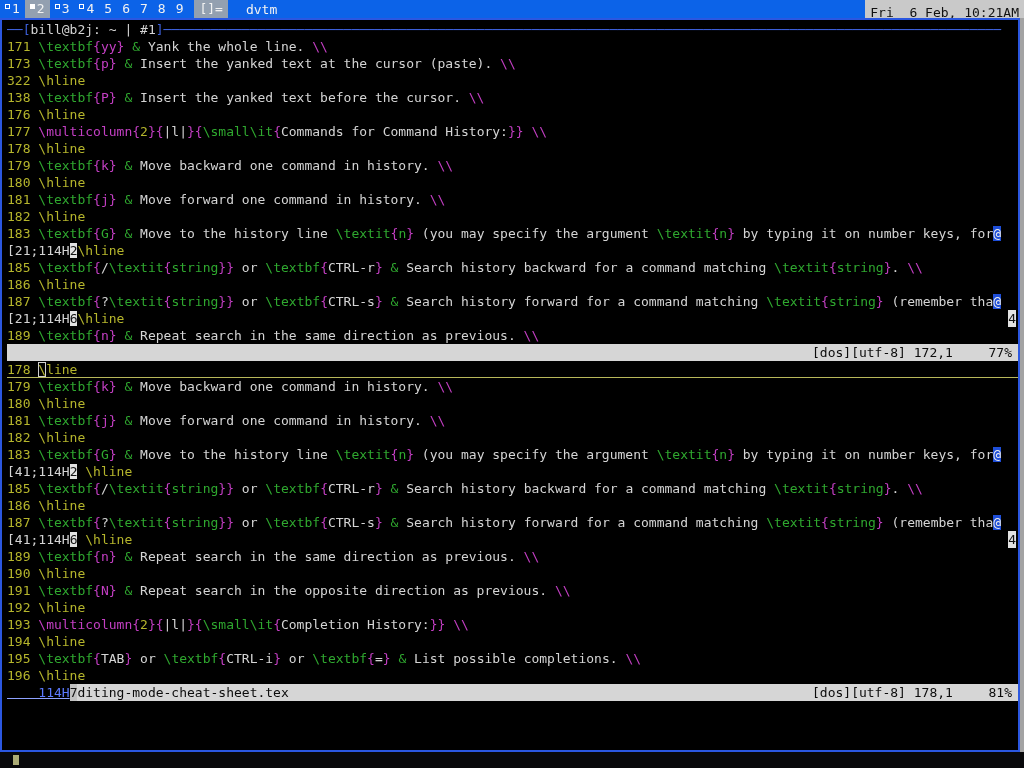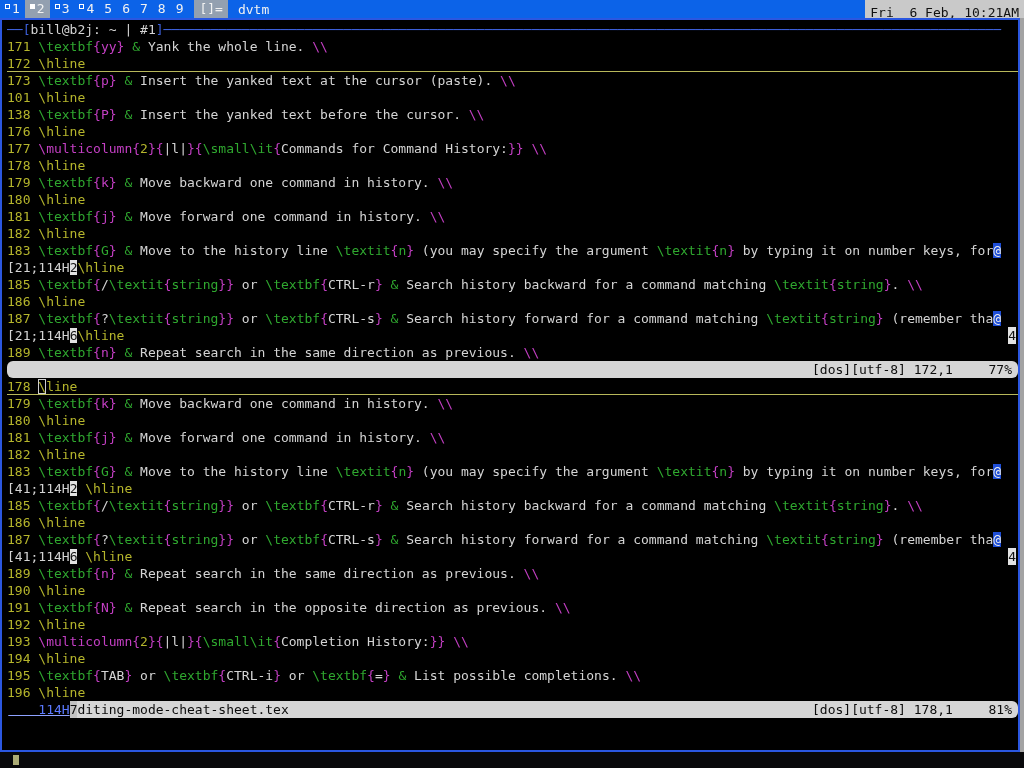--- a/index.html
+++ b/index.html
@@ -17,21 +17,21 @@
     white-space:pre;
   }
   .tab { display:inline-block; padding:0 5px; height:18px; line-height:18px; }
   .tab-active { background:#93a0b0; }
   .mk { display:inline-block; width:5px; height:5px; margin-right:2px;
         position:relative; top:-4px; }
   .mk-hollow { border:1px solid #ffffff; }
   .mk-filled { background:#ffffff; }
   .menu-btn { display:inline-block; background:#93a0b0; padding:0 5px;
               height:18px; line-height:18px; margin-left:6px; }
-  .app-title { margin-left:10px; }
+  .app-title { margin-left:18px; }
   .clock { margin-left:auto; background:#c9c9c9; color:#111;
            height:18px; line-height:18px; padding:4px 5px; }
   
   .term {
     position:absolute; left:0; top:18px; width:1020px; height:734px;
     background:#000; border:2px solid #2b57e0; overflow:hidden;
     padding:1px 0 0 5px;
   }
   .trow { height:17px; line-height:17px; white-space:pre; overflow:hidden;
           position:relative; }
@@ -41,21 +41,21 @@
   .c-m  { color:#c43fc4; }
   .c-w  { color:#d4d4d4; }
   .c-bl { color:#3c5fd8; }
   .c-at { background:#1e4ed8; color:#ececec; }
   .c-inv  { background:#e2e2e2; color:#111; }
   .c-invr { background:#e2e2e2; color:#111; position:absolute; right:2px; }
   .c-cur { color:#b5b52c; box-shadow: inset 0 0 0 1px #d0d0d0; }
   
   .statusbar {
     position:relative; height:17px; line-height:17px; white-space:pre;
-    background:#d6d6d6; color:#0c0c0c; overflow:hidden;border-radius:6px;
+    background:#d6d6d6; color:#0c0c0c; overflow:hidden;
   }
   .st-meta { position:absolute; left:805px; top:0; }
   .st-pct  { position:absolute; right:6px; top:0;text-align:center; }
   .statusbar2 { background:#000; display:flex; }
   .st-prefix { color:#5b79ff; text-decoration:underline;
                text-decoration-color:#8ea2ff; background:#000;text-align:center; }
   .st-inv  { background:#c2c2c2; color:#111; }
   .st-file2 { flex:1; background:#d6d6d6; }
   
   .bottom-strip { position:absolute; left:0; top:752px; width:1024px;
@@ -75,23 +75,22 @@
     <span class="clock">Fri  6 Feb, 10:21AM</span>
   </div>
 
   <div class="term">
     <div>
         <div class="trow"><span class="c-bl">──[</span><span class="c-w">bill@b2j: ~ | #1</span><span class="c-bl">]</span><span class="c-bl">───────────────────────────────────────────────────────────────────────────────────────────────────────────</span></div>
       </div>
 
     <div>
         <div class="trow"><span class="c-n">171 </span><span class="c-g">\textbf</span><span class="c-m">{yy}</span><span class="c-w"> </span><span class="c-g">&amp;</span><span class="c-w"> Yank the whole line. </span><span class="c-m">\\</span></div>
-        <div class="trow uline"><span class="c-y">172 \hline</span></div>
         <div class="trow"><span class="c-n">173 </span><span class="c-g">\textbf</span><span class="c-m">{p}</span><span class="c-w"> </span><span class="c-g">&amp;</span><span class="c-w"> Insert the yanked text at the cursor (paste). </span><span class="c-m">\\</span></div>
-        <div class="trow"><span class="c-n">101 </span><span class="c-y">\hline</span></div>
+        <div class="trow"><span class="c-n">322 </span><span class="c-y">\hline</span></div>
         <div class="trow"><span class="c-n">138 </span><span class="c-g">\textbf</span><span class="c-m">{P}</span><span class="c-w"> </span><span class="c-g">&amp;</span><span class="c-w"> Insert the yanked text before the cursor. </span><span class="c-m">\\</span></div>
         <div class="trow"><span class="c-n">176 </span><span class="c-y">\hline</span></div>
         <div class="trow"><span class="c-n">177 </span><span class="c-m">\multicolumn{</span><span class="c-y">2</span><span class="c-m">}{</span><span class="c-w">|l|</span><span class="c-m">}{</span><span class="c-g">\small\it</span><span class="c-m">{</span><span class="c-w">Commands for Command History:</span><span class="c-m">}} </span><span class="c-m">\\</span></div>
         <div class="trow"><span class="c-n">178 </span><span class="c-y">\hline</span></div>
         <div class="trow"><span class="c-n">179 </span><span class="c-g">\textbf</span><span class="c-m">{k}</span><span class="c-w"> </span><span class="c-g">&amp;</span><span class="c-w"> Move backward one command in history. </span><span class="c-m">\\</span></div>
         <div class="trow"><span class="c-n">180 </span><span class="c-y">\hline</span></div>
         <div class="trow"><span class="c-n">181 </span><span class="c-g">\textbf</span><span class="c-m">{j}</span><span class="c-w"> </span><span class="c-g">&amp;</span><span class="c-w"> Move forward one command in history. </span><span class="c-m">\\</span></div>
         <div class="trow"><span class="c-n">182 </span><span class="c-y">\hline</span></div>
         <div class="trow"><span class="c-n">183 </span><span class="c-g">\textbf</span><span class="c-m">{</span><span class="c-g">G</span><span class="c-m">}</span><span class="c-w"> </span><span class="c-g">&amp;</span><span class="c-w"> Move to the history line </span><span class="c-g">\textit</span><span class="c-m">{</span><span class="c-g">n</span><span class="c-m">}</span><span class="c-w"> (you may specify the argument </span><span class="c-g">\textit</span><span class="c-m">{</span><span class="c-g">n</span><span class="c-m">}</span><span class="c-w"> by typing it on number keys, for</span><span class="c-at">@</span></div>
         <div class="trow"><span class="c-w">[21;114H</span><span class="c-inv">2</span><span class="c-y">\hline</span></div>

